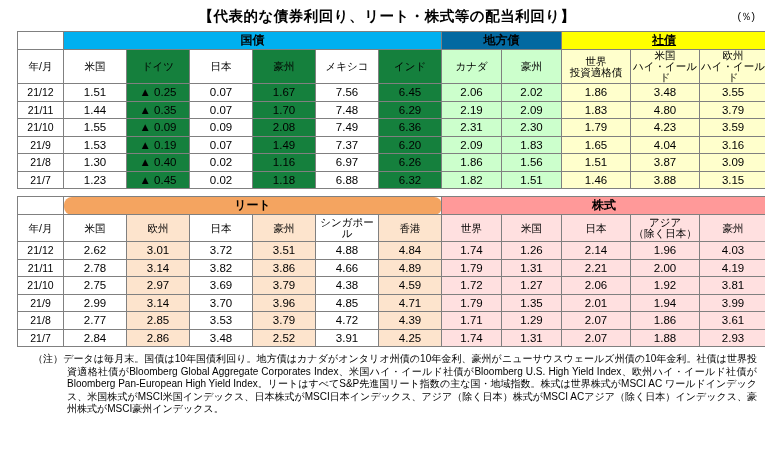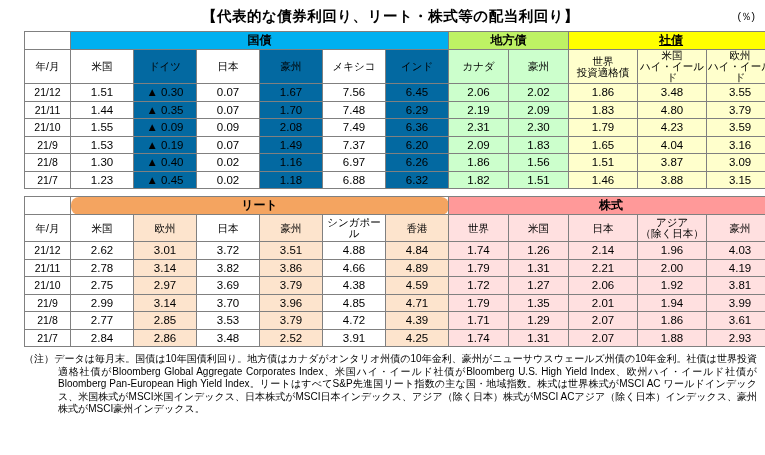--- a/index.html
+++ b/index.html
@@ -4,21 +4,21 @@
 <style>
   html,body{margin:0;padding:0;}
   body{
     width:765px;height:455px;
     background:#ffffff;
     font-family:"Liberation Sans","DejaVu Sans",sans-serif;
     color:#000;
     font-size:11px;
     overflow:hidden;
   }
-  .page{position:relative;width:765px;height:389px;box-sizing:border-box;padding:6px 8px 0 24px;}
+  .page{position:relative;width:765px;height:389px;box-sizing:border-box;padding:6px 8px 0 17px;}
 
   
   .title-row{position:relative;height:24px;}
   .title{
     text-align:center;font-weight:bold;font-size:14.5px;letter-spacing:0.5px;
     line-height:20px;
   }
   .unit{
     position:absolute;right:2px;top:4px;font-size:10.5px;
   }
@@ -34,40 +34,41 @@
     font-weight:normal;
   }
   .grp{font-weight:bold;font-size:12px;height:17px;}
   .hdr{font-size:10.5px;line-height:11px;height:26px;}
   .hdr2{font-size:10.5px;line-height:11px;height:26px;}
   .ym{font-size:10.5px;}
   .val{font-size:11.5px;}
 
   
   .c-kokusai{background:#00b0f0;}
-  .c-chihou{background:#bef264;}
+  .c-chihou{background:#0369a1;}
   .c-shasai{background:#ffff00;text-decoration:underline;}
   .c-reit{background:#f4a460;border-radius:8px;}
   .c-kabu{background:#ff9999;}
-  .c-kokusai-l{background:#0369a1;}
+  .c-kokusai-l{background:#15803d;}
   .c-chihou-l{background:#ccffcc;}
   .c-shasai-l{background:#ffffcc;}
   .c-reit-l{background:#fde4cd;}
   .c-kabu-l{background:#ffe0e0;}
   .c-white{background:#ffffff;}
 
   .tbl-wrap{margin-top:1px;}
   .tbl-wrap2{margin-top:7px;}
 
   
   .notes{
     margin-top:6px;
     font-size:10px;
     line-height:12.6px;
     text-align:justify;
+    margin-left:16px;
   }
   .notes p{margin:0;}
   .note-hang{padding-left:34px;text-indent:-34px;}
   .source{margin-top:4px;}
 </style>
 </head>
 <body>
 
 <div class="page">
 
@@ -110,21 +111,21 @@
           <td class="hdr c-chihou-l">カナダ</td>
           <td class="hdr c-chihou-l">豪州</td>
           <td class="hdr c-shasai-l"><span>世界</span><br><span>投資適格債</span></td>
           <td class="hdr c-shasai-l"><span>米国</span><br><span>ハイ・イールド</span></td>
           <td class="hdr c-shasai-l"><span>欧州</span><br><span>ハイ・イールド</span></td>
         </tr>
 
         <tr>
           <td class="ym c-white">21/12</td>
           <td class="val c-white">1.51</td>
-          <td class="val c-kokusai-l">▲ 0.30</td>
+          <td class="val c-kokusai-l">▲ 0.25</td>
           <td class="val c-white">0.07</td>
           <td class="val c-kokusai-l">1.67</td>
           <td class="val c-white">7.56</td>
           <td class="val c-kokusai-l">6.45</td>
           <td class="val c-chihou-l">2.06</td>
           <td class="val c-chihou-l">2.02</td>
           <td class="val c-shasai-l">1.86</td>
           <td class="val c-shasai-l">3.48</td>
           <td class="val c-shasai-l">3.55</td>
         </tr>

